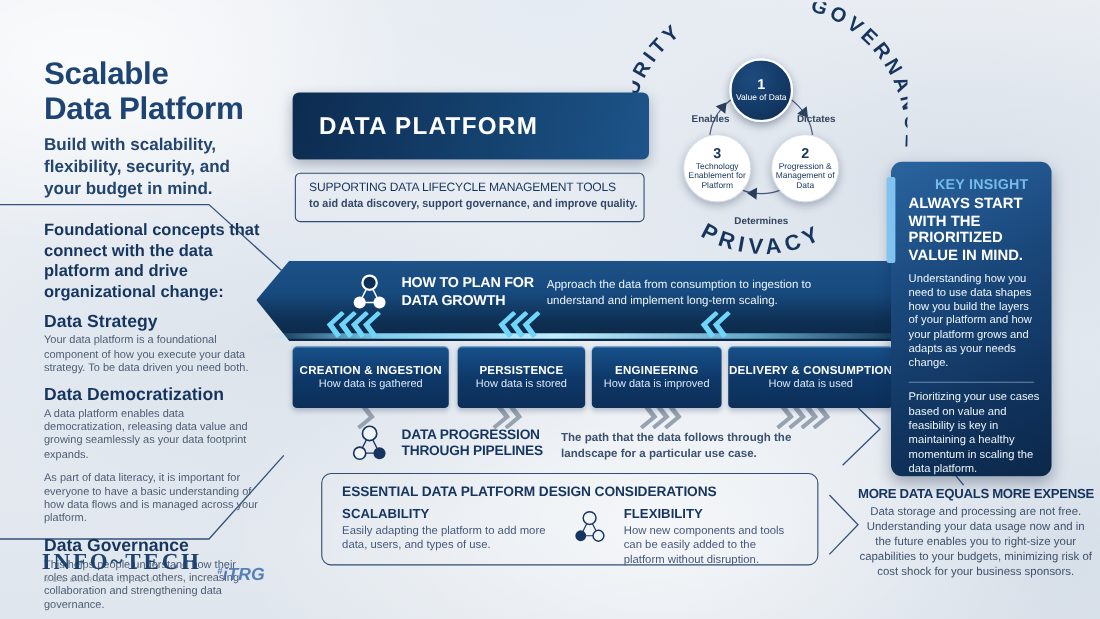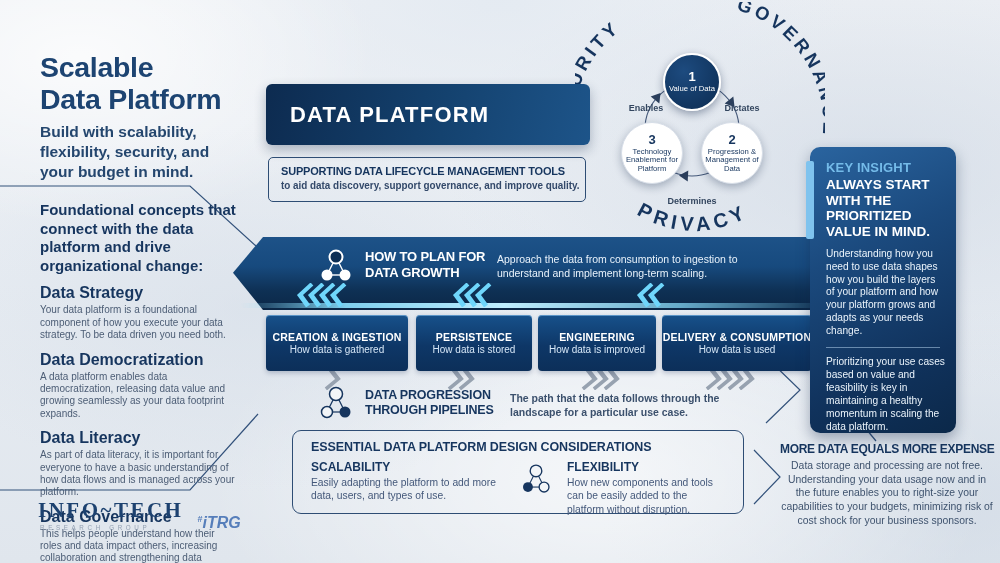--- a/index.html
+++ b/index.html
@@ -30,21 +30,21 @@
   .logo-tag{font-size:6.3px;letter-spacing:3.6px;color:#93a0b2;margin-top:3px;margin-left:2px;}
   .logo-mark{color:#3e6cb2;opacity:.85;font-weight:700;font-style:italic;font-size:16px;line-height:1;}
   .logo-hash{font-size:9px;vertical-align:top;font-style:normal;}
   
   .banner{left:266px;top:84px;width:300px;height:61px;z-index:3;border-radius:6px;
     background:linear-gradient(100deg,#0d2b50 0%,#14426f 55%,#1d5489 100%);
     box-shadow:0 5px 12px rgba(15,35,70,.3);display:flex;align-items:center;padding-left:24px;
     color:#fff;font-size:22px;font-weight:700;letter-spacing:1.2px;}
   .supporting{left:268px;top:157px;width:318px;height:45px;z-index:3;border:1.4px solid #2e4d74;
     border-radius:5px;padding:7px 12px;box-sizing:border-box;}
-  .supporting .s-title{font-size:11px;font-weight:700;color:#16355e;white-space:nowrap;letter-spacing:-.2px;}
+  .supporting .s-title{font-size:11px;font-weight:400;color:#16355e;white-space:nowrap;letter-spacing:-.2px;}
   .supporting .s-body{font-size:10.5px;font-weight:600;color:#33496a;white-space:nowrap;
     transform:scaleX(.94);transform-origin:left top;margin-top:2px;}
   
   .cycle-svg{left:575px;top:2px;z-index:2;}
   .node{z-index:3;border-radius:50%;display:flex;flex-direction:column;align-items:center;
     justify-content:center;text-align:center;box-sizing:border-box;}
   .node .num{font-weight:700;font-size:13px;line-height:1;}
   .node .lbl{font-weight:400;font-size:7.7px;line-height:1.08;margin-top:2px;}
   .node1{left:663px;top:53px;width:58px;height:58px;color:#fff;border:2.5px solid #fff;
     background:radial-gradient(circle at 35% 30%,#1d4b7f,#0c2c52);
@@ -92,21 +92,21 @@
   
   .expense{left:780px;top:442px;width:214px;z-index:3;text-align:center;}
   .expense h3{margin:0;font-size:12px;font-weight:700;color:#16355e;white-space:nowrap;letter-spacing:-.3px;}
   .expense p{margin:3px 0 0;font-size:10.4px;line-height:1.32;color:#3f536e;font-weight:500;}
   
   .key{left:810px;top:147px;width:146px;height:286px;z-index:6;border-radius:10px;
     box-sizing:border-box;padding:13px 11px 12px 16px;overflow:hidden;
     background:linear-gradient(155deg,#2a649f 0%,#1b4a7e 35%,#10325c 75%,#0b2849 100%);
     box-shadow:0 6px 14px rgba(15,35,70,.35);}
   .key-tab{left:806px;top:161px;width:8px;height:78px;z-index:7;background:#7fc3ee;border-radius:2px;}
-  .k-kicker{color:#74bbe9;font-weight:700;font-size:13px;letter-spacing:.2px;}
+  .k-kicker{color:#74bbe9;font-weight:700;font-size:13px;letter-spacing:.2px;margin-left:24px;}
   .k-title{color:#fff;font-weight:700;font-size:13.5px;line-height:1.16;margin-top:2px;}
   .k-para{color:#eaf3fb;font-weight:500;font-size:10.2px;line-height:1.27;margin-top:8px;}
   .k-div{border-top:1px solid rgba(190,220,245,.5);margin-top:9px;width:96%;}
   .decor{left:0;top:0;z-index:1;}
 </style>
 </head>
 <body>
 
 <div class="canvas">
   <div class="bg"></div>
@@ -131,21 +131,20 @@
     <div class="f-heading">Foundational concepts that connect with the data platform and drive organizational change:</div>
     <div class="f-item">
       <h4>Data Strategy</h4>
       <p>Your data platform is a foundational component of how you execute your data strategy. To be data driven you need both.</p>
     </div>
     <div class="f-item">
       <h4>Data Democratization</h4>
       <p>A data platform enables data democratization, releasing data value and growing seamlessly as your data footprint expands.</p>
     </div>
     <div class="f-item">
-      <h4>Data Literacy</h4>
       <p>As part of data literacy, it is important for everyone to have a basic understanding of how data flows and is managed across your platform.</p>
     </div>
     <div class="f-item">
       <h4>Data Governance</h4>
       <p>This helps people understand how their roles and data impact others, increasing collaboration and strengthening data governance.</p>
     </div>
   </div>
 
   <div class="abs logo">
     <div>

